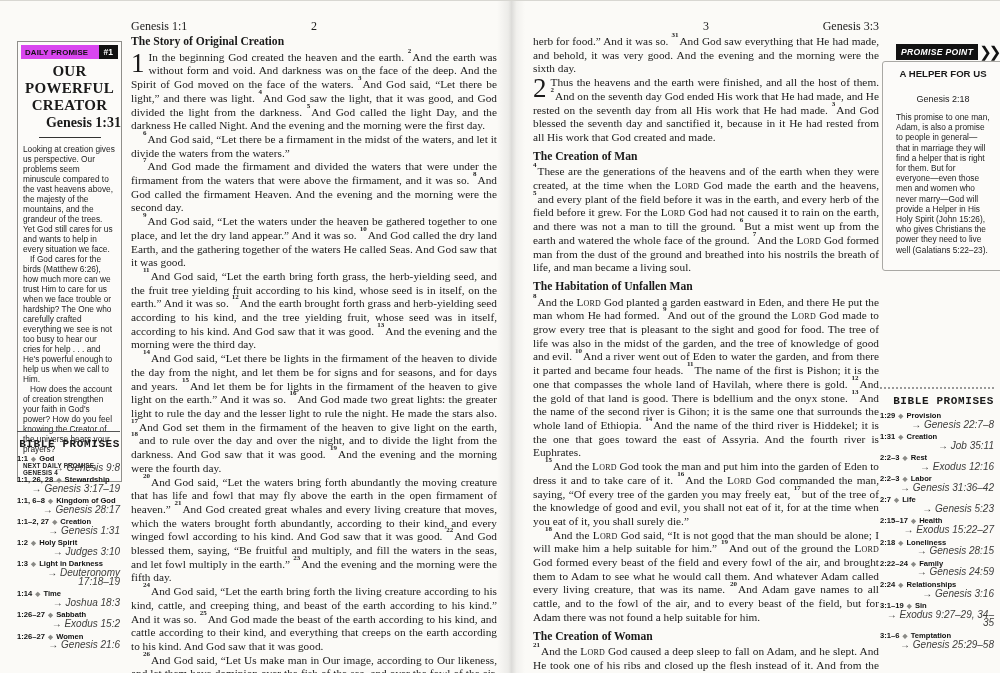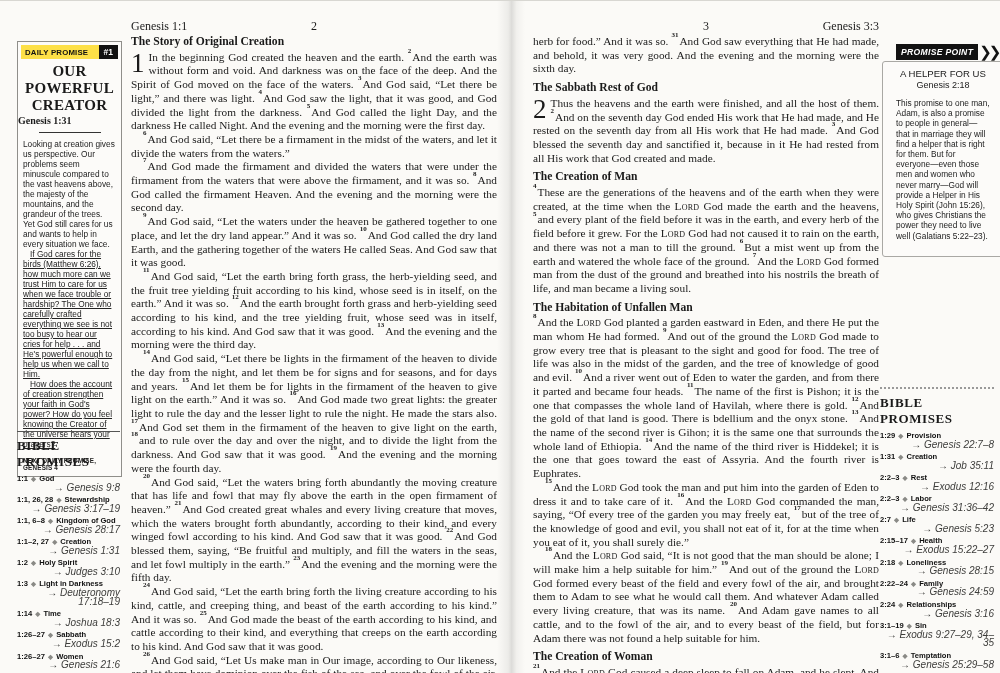--- a/index.html
+++ b/index.html
@@ -23,51 +23,51 @@
   .maincol .bheading:first-child{margin-top:0;}
   .bpara{margin:0;}
   .bpara.ind{text-indent:12px;}
   sup{font-size:0.62em;font-weight:bold;line-height:0;position:relative;top:-0.45em;padding-right:1px;}
   .dropcap{float:left;font-size:27px;line-height:23px;padding:1px 4px 0 0;}
   .sc{font-variant:small-caps;letter-spacing:0.2px;}
   
   .side{font-family:"Liberation Sans", sans-serif;}
   .dp-box{position:absolute;left:17px;top:40px;width:103px;border:1px solid #8f8e8a;background:#fcfbf9;padding:0 0 5px 0;}
   .dp-bar{display:flex;align-items:stretch;margin:3px 3px 4px 3px;}
-  .dp-bar-label{flex:1;background:#fde047;color:#111;font-weight:bold;font-size:7.8px;
+  .dp-bar-label{flex:1;background:#d946ef;color:#111;font-weight:bold;font-size:7.8px;
                 padding:2px 0 2px 4px;letter-spacing:0.2px;display:flex;align-items:center;}
   .dp-bar-num{background:#111;color:#fff;font-weight:bold;font-size:8.5px;padding:2px 5px;display:flex;align-items:center;}
   .dp-title{font-family:"Liberation Serif", serif;font-weight:bold;font-size:15px;text-align:center;
             letter-spacing:0.3px;margin:4px 4px 1px 4px;}
-  .dp-ref{font-family:"Liberation Serif", serif;font-weight:bold;font-size:10px;text-align:left;}
+  .dp-ref{font-family:"Liberation Serif", serif;font-weight:bold;font-size:14px;text-align:right;}
   .dp-rule{width:62px;height:1px;background:#333;margin:6px auto 6px auto;}
   .dp-body{font-size:8.3px;line-height:10px;color:#222;margin:0 5px;text-align:left;}
   .dp-body p{margin:0;}
-  .dp-body p + p{text-indent:7px;text-decoration:underline;}
+  .dp-body p + p{text-indent:7px;}
   .dp-footer{font-size:6.3px;font-weight:bold;letter-spacing:0.2px;margin:8px 5px 0 5px;color:#222;}
   
   .bp-block{position:absolute;font-family:"Liberation Sans", sans-serif;}
   .bp-left{left:17px;top:430px;width:103px;}
   .bp-right{left:880px;top:386px;width:114px;}
   .bp-topline-solid{height:1px;background:#555;margin-bottom:6px;}
   .bp-topline-dotted{border-top:2px dotted #999;margin-bottom:6px;}
-  .bp-heading{font-family:Liberation Serif, serif;font-weight:bold;font-size:13px;letter-spacing:0.6px;margin-bottom:5px;}
+  .bp-heading{font-family:Liberation Mono, monospace;font-weight:bold;font-size:11px;letter-spacing:0.6px;margin-bottom:5px;text-align:right;}
   .bp-item{margin-bottom:3.5px;}
   .bp-top{font-size:7.6px;font-weight:bold;color:#111;line-height:8.8px;}
   .dia{color:#8a8a86;font-size:6.5px;padding:0 1px;}
   .bp-link{font-size:10px;font-style:italic;color:#3d3d3b;text-align:right;line-height:8.8px;}
   
   .pp-badge-row{position:absolute;left:896px;top:43px;width:120px;display:flex;align-items:center;}
   .pp-badge{background:#121212;color:#fff;font-family:"Liberation Sans", sans-serif;
             font-weight:bold;font-style:italic;font-size:8.6px;letter-spacing:0.3px;padding:3px 5px;}
   .pp-chevrons{color:#121212;font-weight:bold;font-size:15px;letter-spacing:-3px;line-height:10px;
                font-family:"DejaVu Sans", sans-serif;margin-left:1px;}
   .pp-box{position:absolute;left:882px;top:60px;width:110px;border:1px solid #a9a8a4;border-radius:3px;
           background:#fcfbf9;padding:6px 5px 7px 5px;font-family:"Liberation Sans", sans-serif;}
-  .pp-title{font-weight:normal;font-size:9.6px;text-align:center;margin-bottom:1px;}
+  .pp-title{font-weight:bold;font-size:9.6px;text-align:center;margin-bottom:15px;}
   .pp-ref{font-size:9px;text-align:center;margin-bottom:5px;}
   .pp-body{font-size:8.3px;line-height:10.2px;color:#222;}
   .pp-body p{margin:8px;}
 </style>
 </head>
 <body>
 
 <div class="spread">
   <div class="gutter"></div>
 
@@ -87,21 +87,20 @@
       <p class="bpara ind"><sup>7</sup>And God made the firmament and divided the waters that were under the firmament from the waters that were above the firmament, and it was so. <sup>8</sup>And God called the firmament Heaven. And the evening and the morning were the second day.</p>
       <p class="bpara ind"><sup>9</sup>And God said, “Let the waters under the heaven be gathered together to one place, and let the dry land appear.” And it was so. <sup>10</sup>And God called the dry land Earth, and the gathering together of the waters He called Seas. And God saw that it was good.</p>
       <p class="bpara ind"><sup>11</sup>And God said, “Let the earth bring forth grass, the herb-yielding seed, and the fruit tree yielding fruit according to his kind, whose seed is in itself, on the earth.” And it was so. <sup>12</sup>And the earth brought forth grass and herb-yielding seed according to his kind, and the tree yielding fruit, whose seed was in itself, according to his kind. And God saw that it was good. <sup>13</sup>And the evening and the morning were the third day.</p>
       <p class="bpara ind"><sup>14</sup>And God said, “Let there be lights in the firmament of the heaven to divide the day from the night, and let them be for signs and for seasons, and for days and years. <sup>15</sup>And let them be for lights in the firmament of the heaven to give light on the earth.” And it was so. <sup>16</sup>And God made two great lights: the greater light to rule the day and the lesser light to rule the night. He made the stars also. <sup>17</sup>And God set them in the firmament of the heaven to give light on the earth, <sup>18</sup>and to rule over the day and over the night, and to divide the light from the darkness. And God saw that it was good. <sup>19</sup>And the evening and the morning were the fourth day.</p>
       <p class="bpara ind"><sup>20</sup>And God said, “Let the waters bring forth abundantly the moving creature that has life and fowl that may fly above the earth in the open firmament of heaven.” <sup>21</sup>And God created great whales and every living creature that moves, which the waters brought forth abundantly, according to their kind, and every winged fowl according to his kind. And God saw that it was good. <sup>22</sup>And God blessed them, saying, “Be fruitful and multiply, and fill the waters in the seas, and let fowl multiply in the earth.” <sup>23</sup>And the evening and the morning were the fifth day.</p>
       <p class="bpara ind"><sup>24</sup>And God said, “Let the earth bring forth the living creature according to his kind, cattle, and creeping thing, and beast of the earth according to his kind.” And it was so. <sup>25</sup>And God made the beast of the earth according to his kind, and cattle according to their kind, and everything that creeps on the earth according to his kind. And God saw that it was good.</p>
       <p class="bpara ind"><sup>26</sup>And God said, “Let Us make man in Our image, according to Our likeness, and let them have dominion over the fish of the sea, and over the fowl of the air, and over the cattle, and over all the earth, and over every creeping thing that creeps on the earth.” So God created man in His own image, in the image of God He created him; male and female He created them. And God blessed them, and God said to them, “Be fruitful and multiply, and replenish the earth, and subdue it. And have dominion over the fish of the sea and over the fowl of the air and over every living thing that moves on the earth.”</p>
     </div>
   <div class="maincol col-right" id="right-flow">
       <p class="bpara">herb for food.” And it was so. <sup>31</sup>And God saw everything that He had made, and behold, it was very good. And the evening and the morning were the sixth day.</p>
-      <div class="bheading">The Sabbath Rest of God</div>
       <p class="bpara"><span class="dropcap">2</span>Thus the heavens and the earth were finished, and all the host of them. <sup>2</sup>And on the seventh day God ended His work that He had made, and He rested on the seventh day from all His work that He had made. <sup>3</sup>And God blessed the seventh day and sanctified it, because in it He had rested from all His work that God created and made.</p>
       <div class="bheading">The Creation of Man</div>
       <p class="bpara"><sup>4</sup>These are the generations of the heavens and of the earth when they were created, at the time when the <span class="sc">Lord</span> God made the earth and the heavens, <sup>5</sup>and every plant of the field before it was in the earth, and every herb of the field before it grew. For the <span class="sc">Lord</span> God had not caused it to rain on the earth, and there was not a man to till the ground. <sup>6</sup>But a mist went up from the earth and watered the whole face of the ground. <sup>7</sup>And the <span class="sc">Lord</span> God formed man from the dust of the ground and breathed into his nostrils the breath of life, and man became a living soul.</p>
       <div class="bheading">The Habitation of Unfallen Man</div>
       <p class="bpara"><sup>8</sup>And the <span class="sc">Lord</span> God planted a garden eastward in Eden, and there He put the man whom He had formed. <sup>9</sup>And out of the ground the <span class="sc">Lord</span> God made to grow every tree that is pleasant to the sight and good for food. The tree of life was also in the midst of the garden, and the tree of knowledge of good and evil. <sup>10</sup>And a river went out of Eden to water the garden, and from there it parted and became four heads. <sup>11</sup>The name of the first is Pishon; it is the one that compasses the whole land of Havilah, where there is gold. <sup>12</sup>And the gold of that land is good. There is bdellium and the onyx stone. <sup>13</sup>And the name of the second river is Gihon; it is the same one that surrounds the whole land of Ethiopia. <sup>14</sup>And the name of the third river is Hiddekel; it is the one that goes toward the east of Assyria. And the fourth river is Euphrates.</p>
       <p class="bpara ind"><sup>15</sup>And the <span class="sc">Lord</span> God took the man and put him into the garden of Eden to dress it and to take care of it. <sup>16</sup>And the <span class="sc">Lord</span> God commanded the man, saying, “Of every tree of the garden you may freely eat, <sup>17</sup>but of the tree of the knowledge of good and evil, you shall not eat of it, for at the time when you eat of it, you shall surely die.”</p>
       <p class="bpara ind"><sup>18</sup>And the <span class="sc">Lord</span> God said, “It is not good that the man should be alone; I will make him a help suitable for him.” <sup>19</sup>And out of the ground the <span class="sc">Lord</span> God formed every beast of the field and every fowl of the air, and brought them to Adam to see what he would call them. And whatever Adam called every living creature, that was its name. <sup>20</sup>And Adam gave names to all cattle, and to the fowl of the air, and to every beast of the field, but for Adam there was not found a help suitable for him.</p>
       <div class="bheading">The Creation of Woman</div>
       <p class="bpara"><sup>21</sup>And the <span class="sc">Lord</span> God caused a deep sleep to fall on Adam, and he slept. And He took one of his ribs and closed up the flesh instead of it. And from the rib, which the  God had taken from man, He made a woman and brought her to the man. And Adam said, “This is now bone of my bones and flesh of my flesh; she shall be called Woman, because she was taken out of Man.”</p>
     </div>

